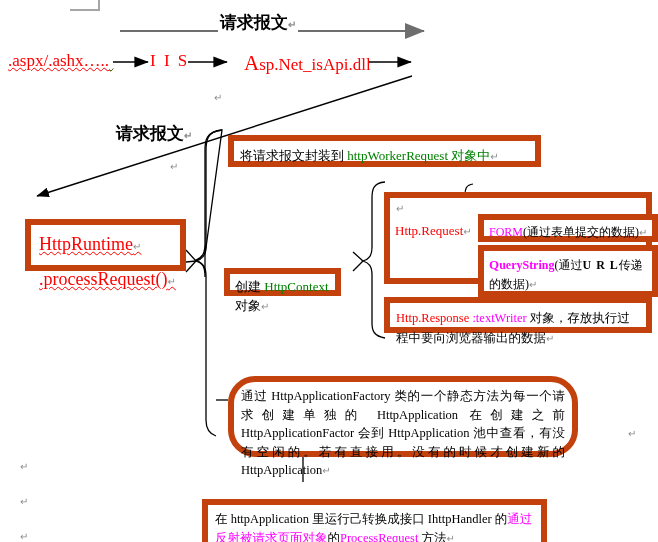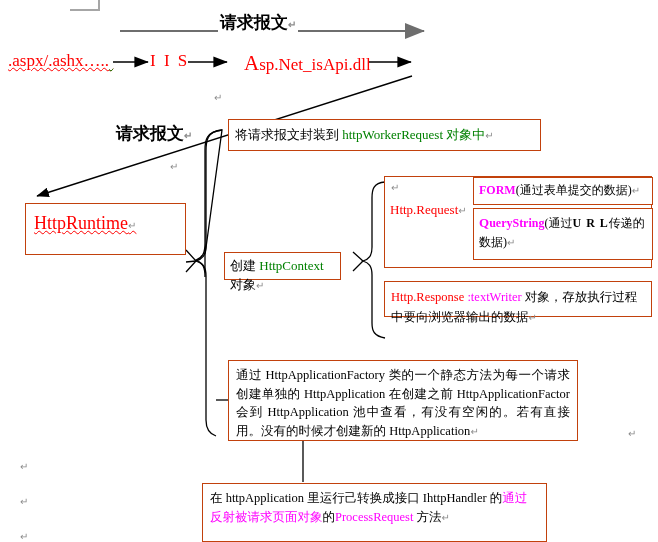--- a/index.html
+++ b/index.html
@@ -31,26 +31,27 @@
     text-decoration-style:wavy;
     text-decoration-color:#008000;
     text-decoration-thickness:1px;
   }
 
   .pilcrow{color:#8c8c8c;font-size:10px;font-family:"Liberation Sans",sans-serif;}
 
   
   .box{
     position:absolute;
-    border:1px solid #c2410c;
+    border:6px solid #c2410c;
     background:#fff;
     box-sizing:border-box;
     font-size:12px;
     line-height:1.45;
     color:#000;
+    margin-top:16px;
   }
   .box .inner{padding:3px 5px;}
 
   
   .flowlabel{
     position:absolute;
     color:#ff0000;
     white-space:nowrap;
     font-size:17px;
     font-family:"Liberation Serif","DejaVu Serif",serif;
@@ -156,20 +157,23 @@
 
   <div class="abs cjk-bold" style="left:116px;top:122px;">
     <span>请求报文</span><span class="pilcrow">↵</span>
   </div>
 
   <div class="box" style="left:25px;top:203px;width:161px;height:52px;">
     <div class="inner" style="padding:6px 8px;">
       <div class="httprt sq-underline">
         <span>HttpRuntime</span><span class="pilcrow">↵</span>
       </div>
+      <div class="httprt sq-underline" style="margin-top:9px;">
+        <span>.processRequest()</span><span class="pilcrow">↵</span>
+      </div>
     </div>
   </div>
 
   <div class="box" style="left:228px;top:119px;width:313px;height:32px;">
     <div class="inner" style="padding:6px 6px;font-size:13px;">
       <span class="black">将请求报文封装到 </span><span class="green">httpWorkerRequest</span><span class="green"> 对象中</span><span class="pilcrow">↵</span>
     </div>
   </div>
 
   <div class="box" style="left:224px;top:252px;width:117px;height:28px;">
@@ -181,39 +185,39 @@
   <div class="box" style="left:384px;top:176px;width:268px;height:92px;">
     <div class="abs" style="left:6px;top:4px;font-size:9px;">
       <span class="pilcrow">↵</span>
     </div>
     <div class="abs" style="left:5px;top:24px;font-size:13px;color:#ff0000;white-space:nowrap;">
       <span>Http.Request</span><span class="pilcrow">↵</span>
     </div>
 
     <div class="box" style="left:88px;top:0px;width:180px;height:28px;">
       <div class="inner" style="padding:4px 5px;font-size:12px;white-space:nowrap;">
-        <span class="magenta" style="font-weight:bold;">FORM</span><span class="black">(通过表单提交的数据)</span><span class="pilcrow">↵</span>
+        <span class="magenta" style="font-weight:normal;">FORM</span><span class="black">(通过表单提交的数据)</span><span class="pilcrow">↵</span>
       </div>
     </div>
 
     <div class="box" style="left:88px;top:31px;width:180px;height:52px;">
       <div class="inner" style="padding:4px 5px;font-size:12px;line-height:1.5;">
         <span class="magenta" style="font-weight:bold;font-size:13px;">Q</span><span class="magenta" style="font-weight:bold;">ueryString</span><span class="black">(通过</span><span class="black" style="font-weight:bold;letter-spacing:1px;">U R L</span><span class="black">传递的数据)</span><span class="pilcrow">↵</span>
       </div>
     </div>
   </div>
 
   <div class="box" style="left:384px;top:281px;width:268px;height:36px;">
     <div class="inner" style="padding:5px 6px;font-size:12.5px;line-height:1.6;">
       <span class="red">Http.Response</span>
       <span class="magenta">:textWriter</span><span class="black"> 对象，存放执行过程中要向浏览器输出的数据</span><span class="pilcrow">↵</span>
     </div>
   </div>
 
-  <div class="box" style="left:228px;top:360px;width:350px;height:81px;">
+  <div class="box" style="left:228px;top:360px;width:350px;height:81px;border-radius:27px;">
     <div class="inner" style="padding:5px 7px;font-size:12.5px;line-height:1.48;text-align:justify;">
       <span class="black">通过 HttpApplicationFactory 类的一个静态方法为每一个请求创建单独的 HttpApplication 在创建之前 HttpApplicationFactor 会到 HttpApplication 池中查看，有没有空闲的。若有直接用。没有的时候才创建新的 HttpApplication</span><span class="pilcrow">↵</span>
     </div>
   </div>
   <div class="abs pilcrow" style="left:628px;top:428px;">↵</div>
 
   <div class="box" style="left:202px;top:483px;width:345px;height:59px;">
     <div class="inner" style="padding:5px 7px;font-size:12.5px;line-height:1.55;">
       <span class="black">在 httpApplication 里运行己转换成接口 IhttpHandler 的</span><span class="magenta">通过反射被请求页面对象</span><span class="black">的</span><span class="magenta">ProcessRequest</span><span class="black"> 方法</span><span class="pilcrow">↵</span>
     </div>

